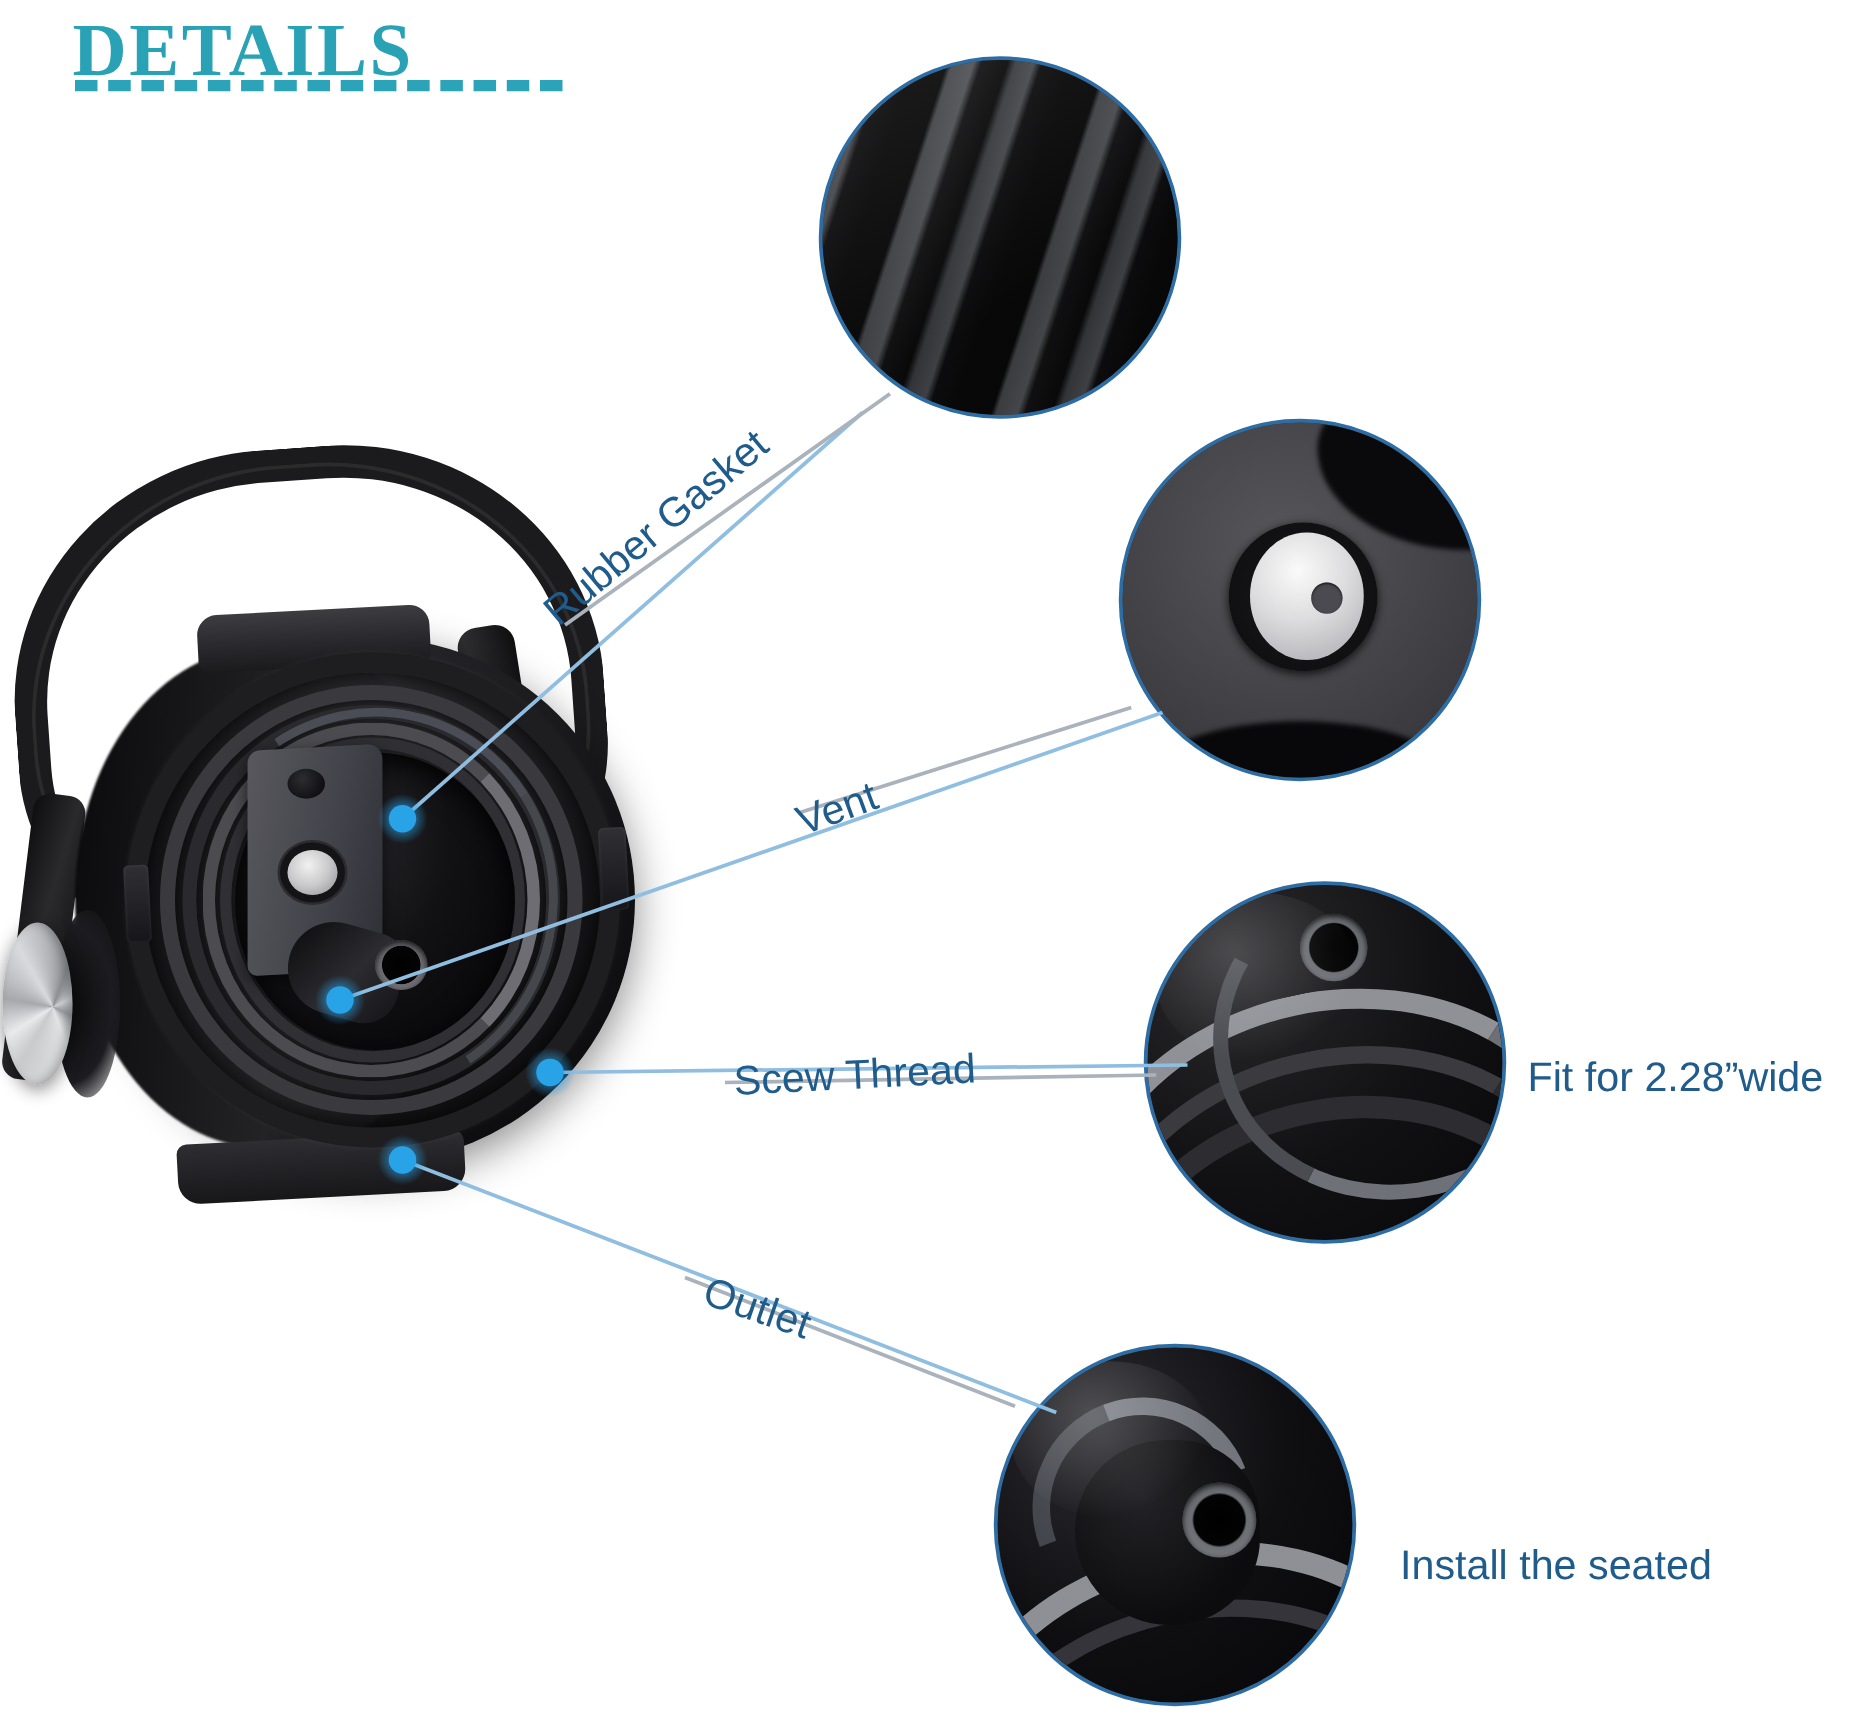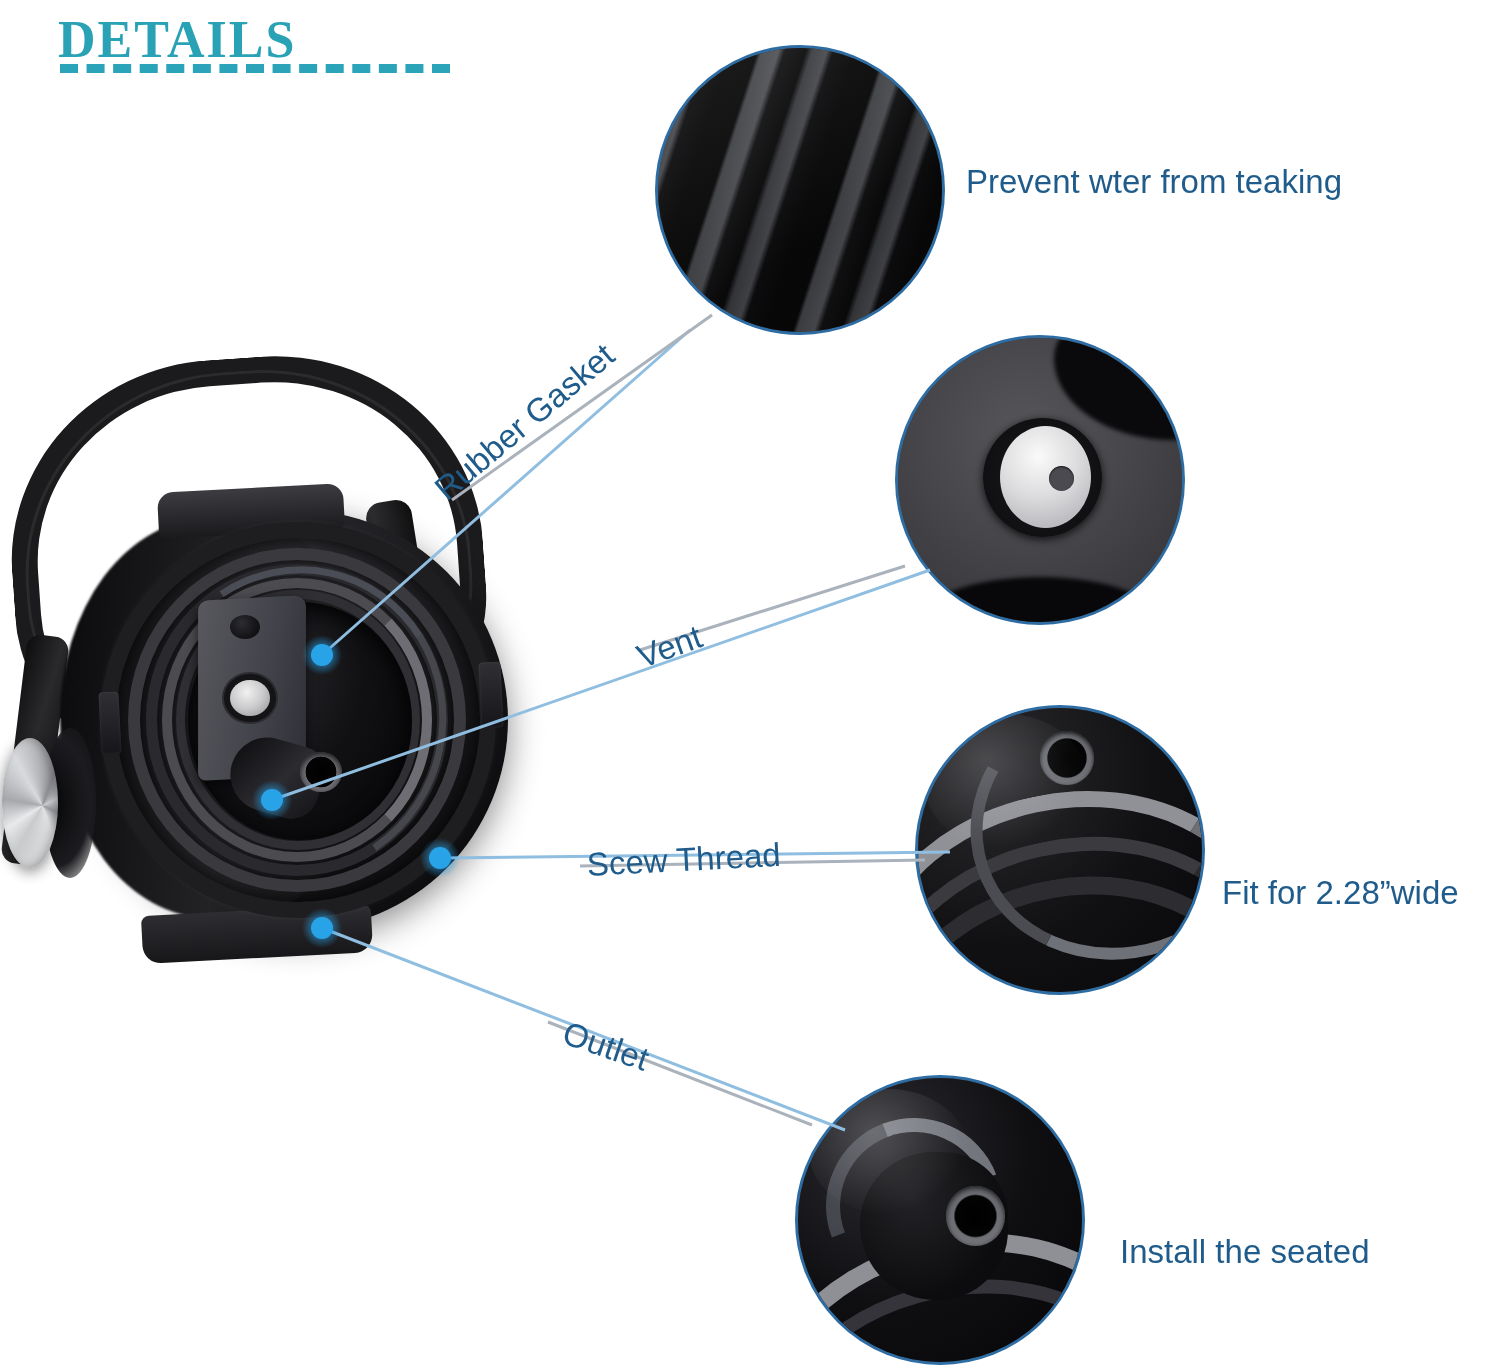--- a/index.html
+++ b/index.html
@@ -20,21 +20,21 @@
   #title-block {
     position: absolute;
     left: 58px;
     top: 2px;
     width: 420px;
     height: 90px;
   }
   #page-title {
     font-family: "Liberation Serif", serif;
     font-weight: bold;
-    font-size: 52px;
+    font-size: 60px;
     line-height: 76px;
     letter-spacing: 2px;
     color: #2AA2B5;
     white-space: nowrap;
   }
   #title-underline {
     position: absolute;
     left: 2px;
     top: 62px;
     width: 390px;
@@ -474,21 +474,21 @@
   
   .desc {
     position: absolute;
     color: #1F5C8B;
     font-size: 33px;
     line-height: 48px;
     white-space: nowrap;
   }
   #desc-gasket { left: 966px; top: 158px; }
   #desc-vent   { left: 1218px; top: 452px; }
-  #desc-thread { left: 1222px; top: 869px; }
+  #desc-thread { left: 1222px; top: 838px; }
   #desc-outlet { left: 1120px; top: 1228px; }
 </style>
 </head>
 <body>
 
 <div id="stage">
 
   <div id="title-block">
     <div id="page-title">DETAILS</div>
     <div id="title-underline"></div>
@@ -598,21 +598,20 @@
       <circle cx="322" cy="928" r="11"></circle>
     </g>
   </svg>
 
   <div class="callout-label" id="label-rubber-gasket">Rubber Gasket</div>
   <div class="callout-label" id="label-vent">Vent</div>
   <div class="callout-label" id="label-scew-thread">Scew Thread</div>
   <div class="callout-label" id="label-outlet">Outlet</div>
 
   <div class="desc" id="desc-gasket">
-    <div>Prevent wter from teaking</div>
   </div>
   <div class="desc" id="desc-thread">
     <div>Fit for 2.28”wide</div>
   </div>
   <div class="desc" id="desc-outlet">
     <div>Install the seated</div>
   </div>
 
 </div>
 

